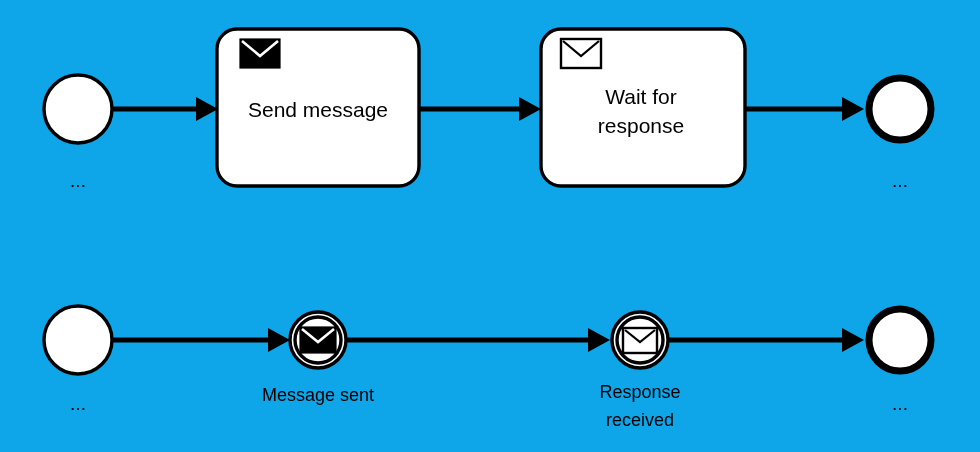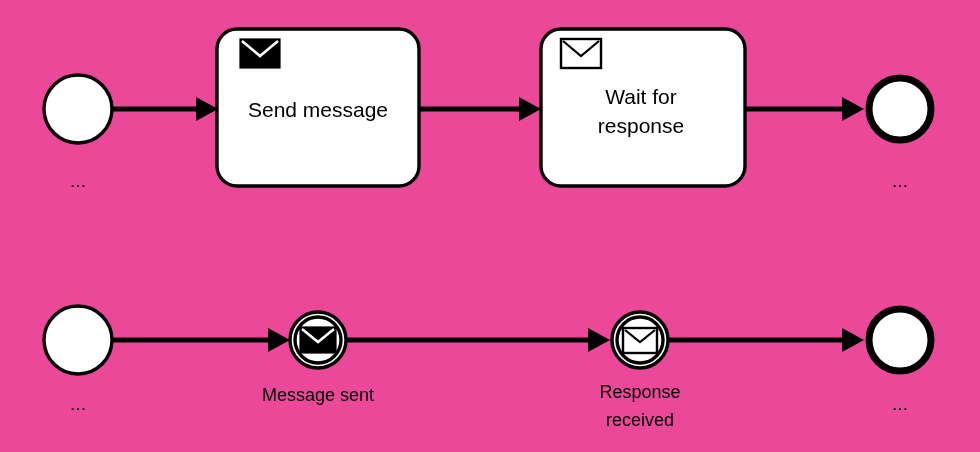--- a/index.html
+++ b/index.html
@@ -11,21 +11,21 @@
     width: 980px;
     height: 452px;
     font-family: "Liberation Sans", sans-serif;
     color: #000000;
     overflow: hidden;
   }
   #canvas {
     position: relative;
     width: 980px;
     height: 452px;
-    background: #ec4899;
+    background: #0ea5e9;
   }
   #diagram-svg {
     position: absolute;
     left: 0;
     top: 0;
     width: 980px;
     height: 452px;
     display: block;
   }
   .node-text {

